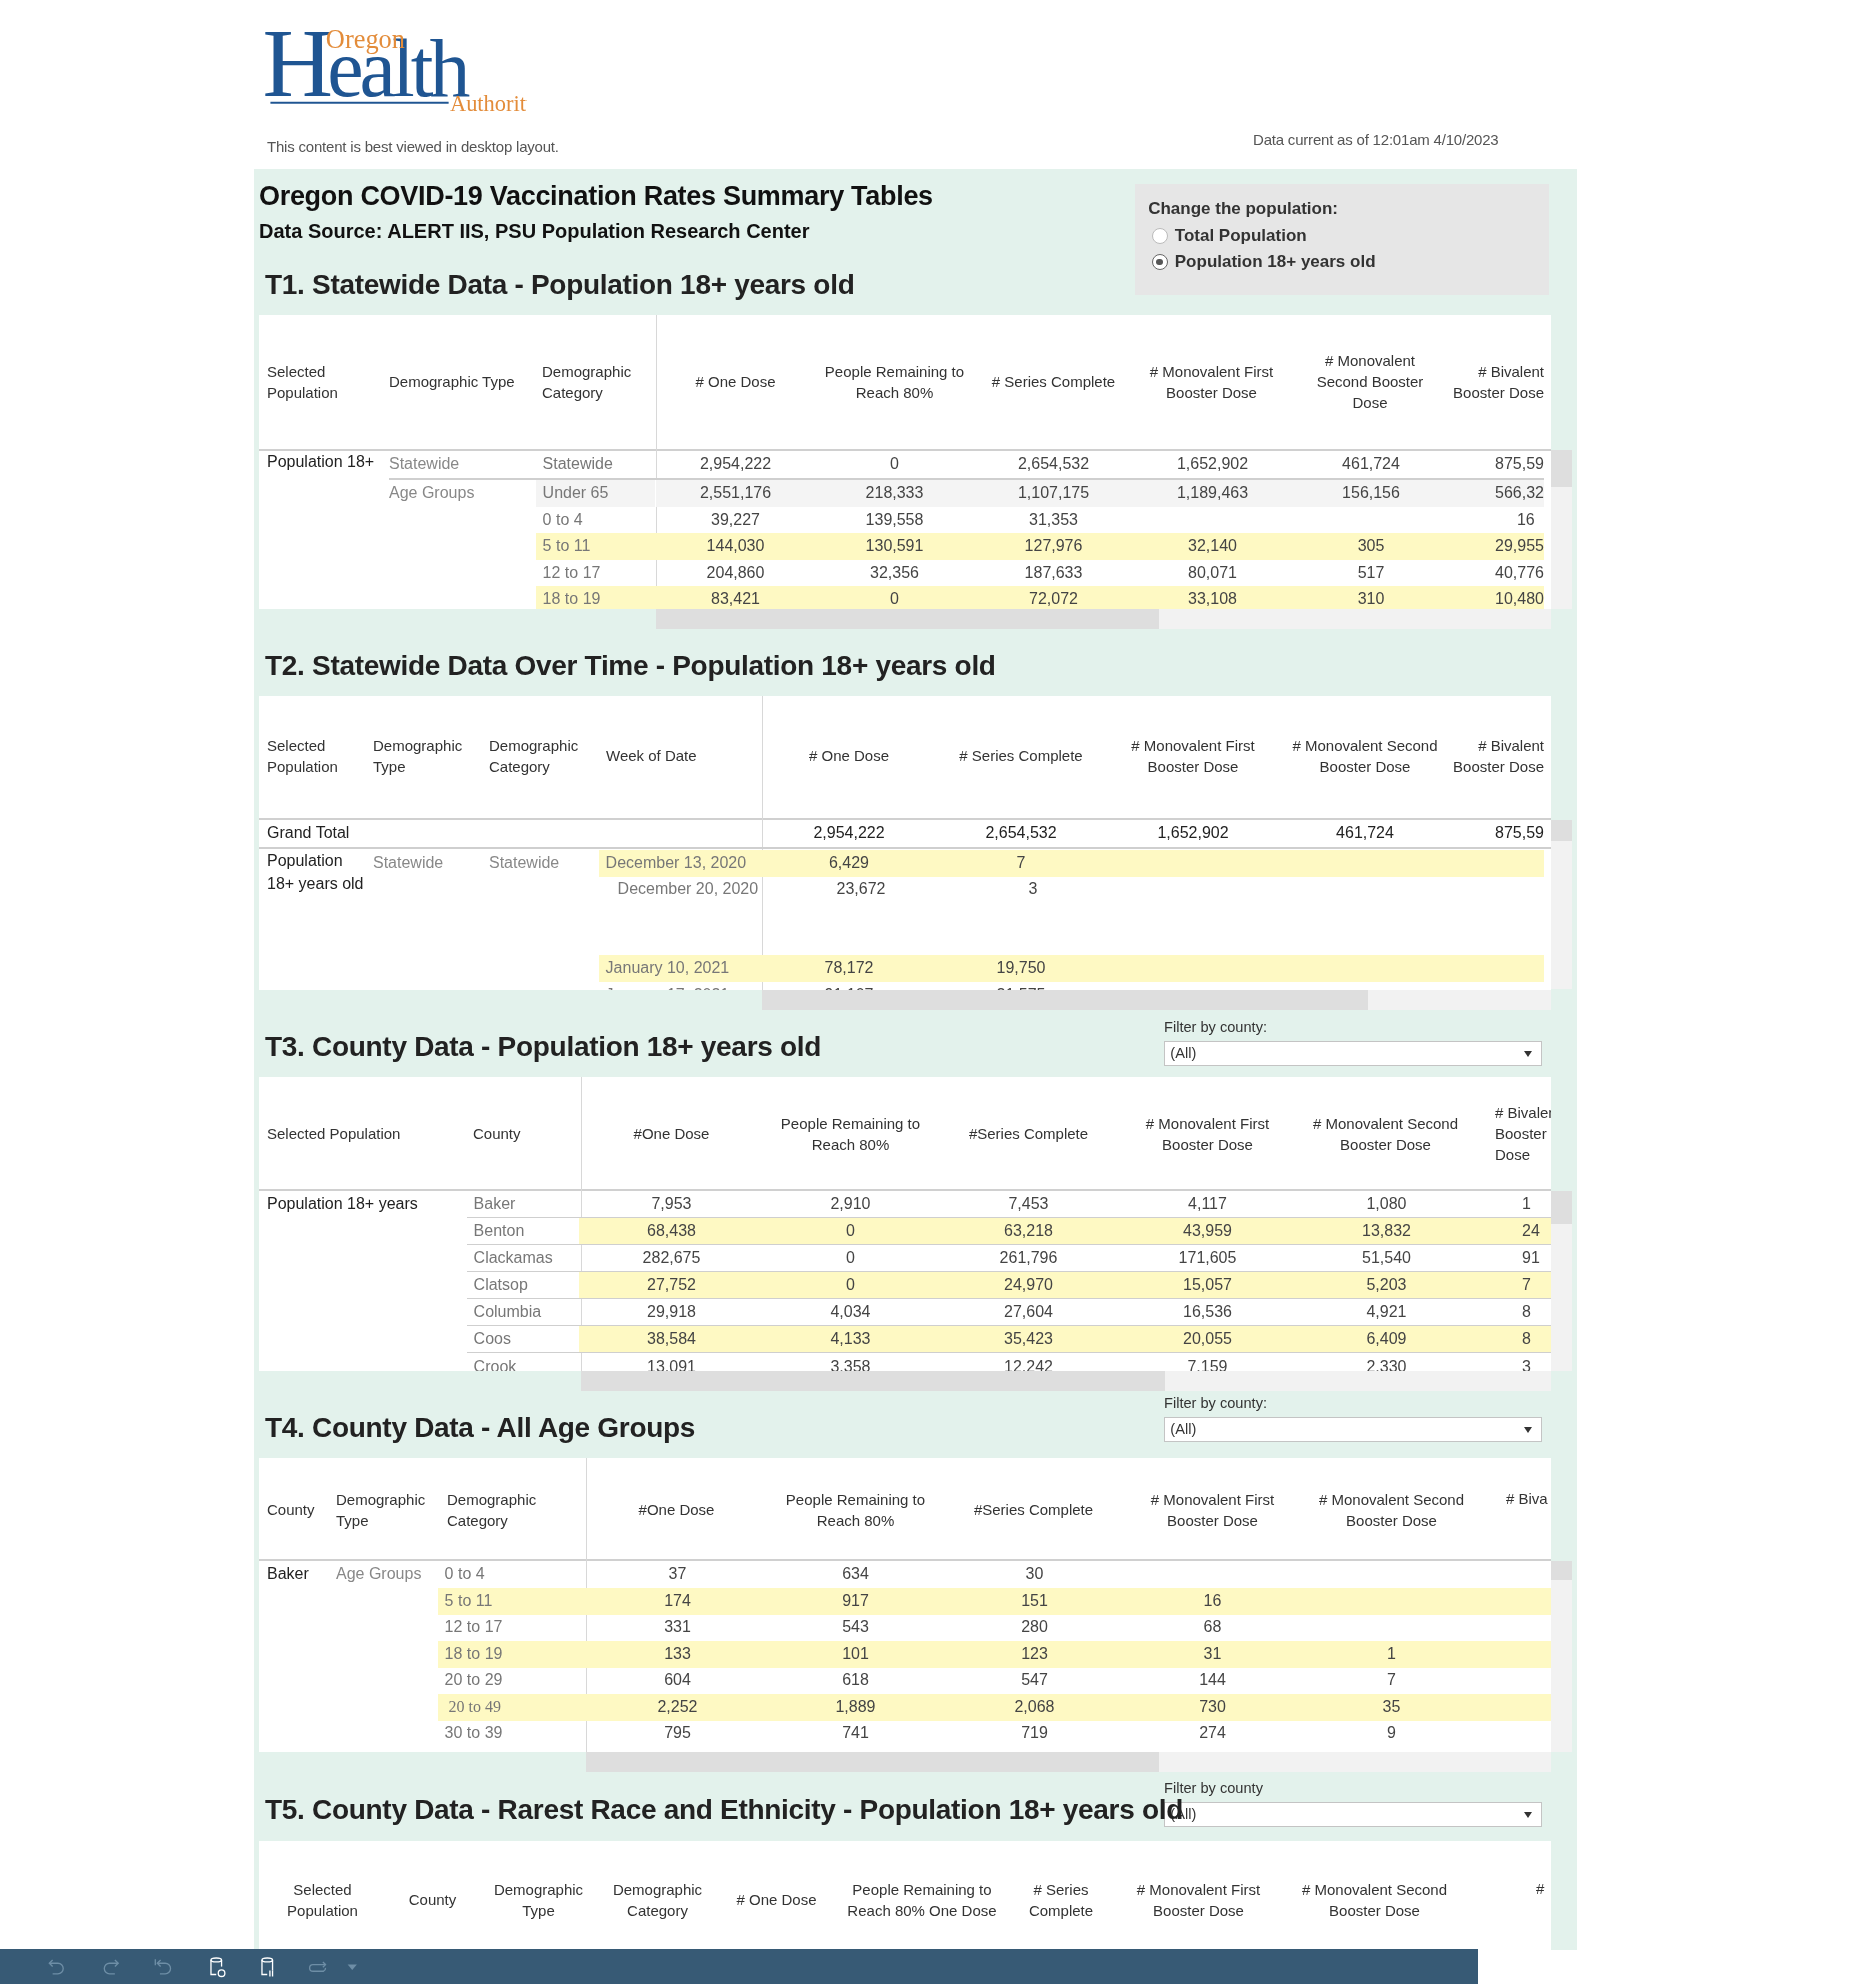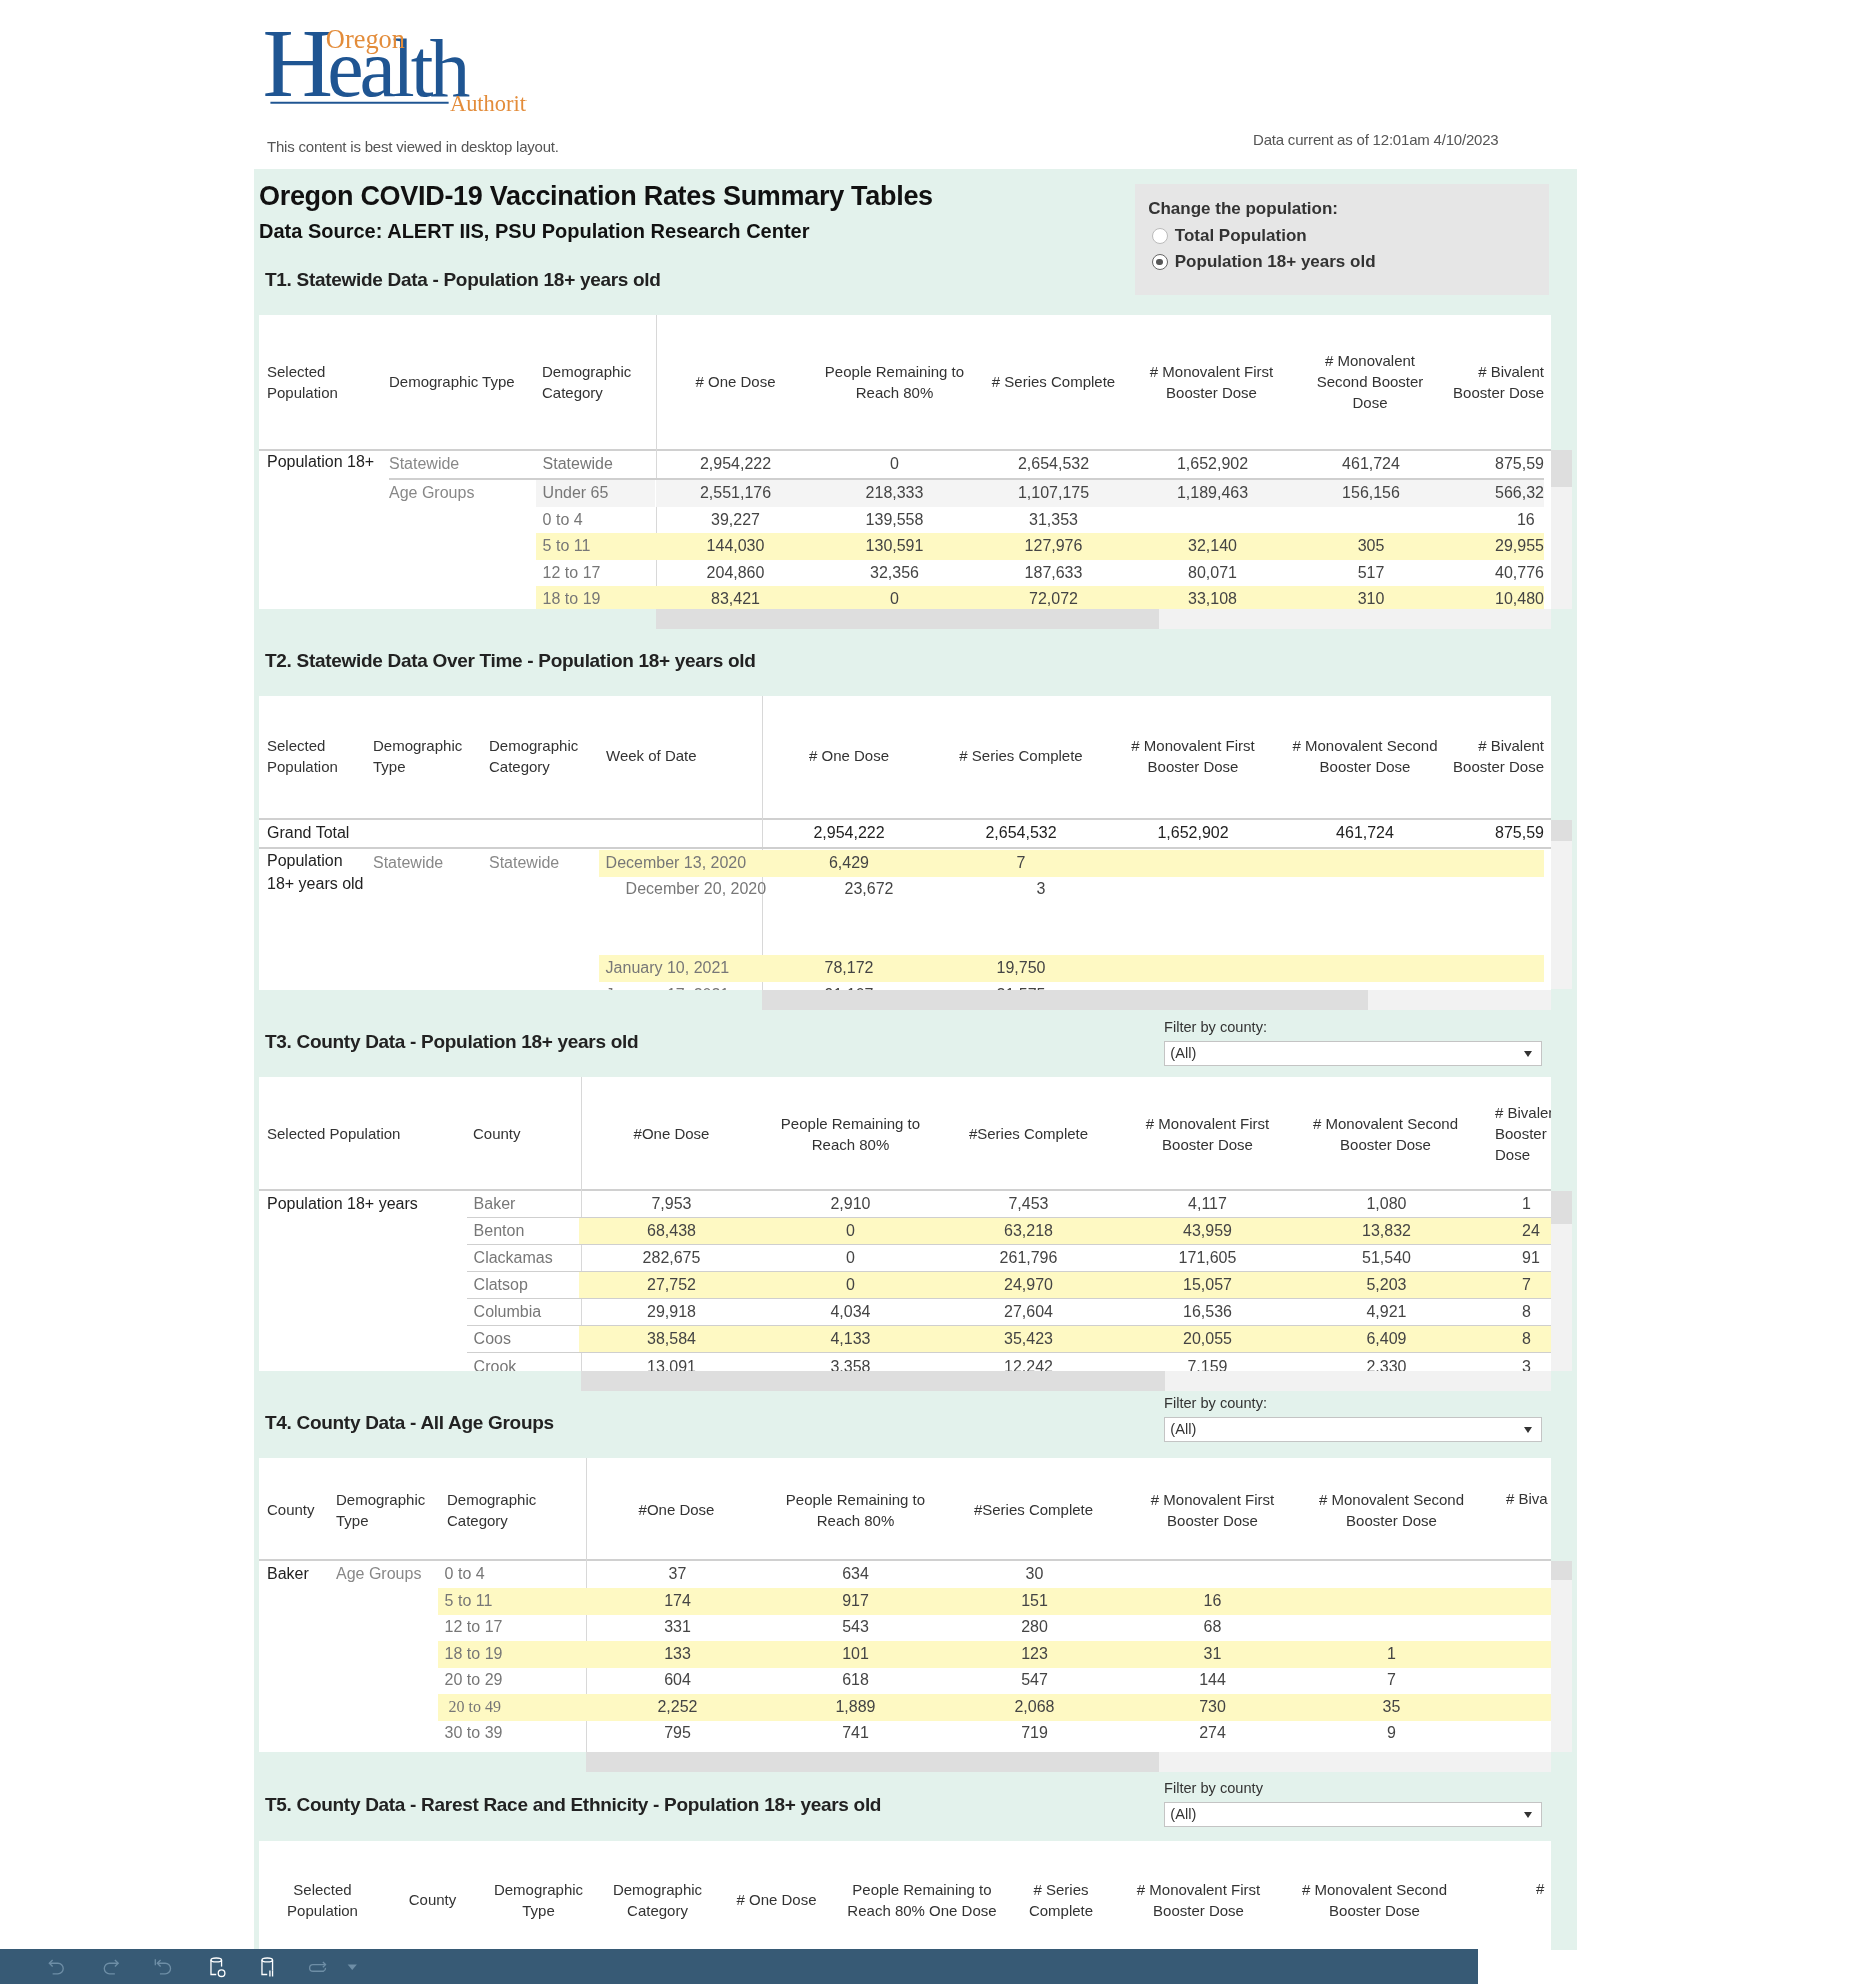--- a/index.html
+++ b/index.html
@@ -15,21 +15,21 @@
   .main-title { position: absolute; left: 259px; top: 181px; font-size: 27px; font-weight: bold; color: #111; letter-spacing: -0.3px; }
   .main-sub { position: absolute; left: 259px; top: 220px; font-size: 20px; font-weight: bold; color: #111; }
 
   .pop-box { position: absolute; left: 1135px; top: 184px; width: 414px; height: 111px; background: #e6e6e6; padding: 14.6px 13.2px; }
   .pop-title { font-size: 17px; font-weight: bold; color: #333; margin-bottom: 4px; }
   .radio-row { display: flex; align-items: center; font-size: 17px; font-weight: bold; color: #333; height: 26.5px; cursor: pointer; }
   .radio { width: 16px; height: 16px; border-radius: 50%; border: 1.3px solid #bbb; background: #fff; margin: 0 6.6px 0 4px; position: relative; }
   .radio.on { border-color: #666; }
   .radio.on::after { content: ""; position: absolute; left: 3.3px; top: 3.3px; width: 6.6px; height: 6.6px; border-radius: 50%; background: #555; }
 
-  .sec-title { position: absolute; left: 265px; font-size: 19px; font-weight: bold; color: #222; letter-spacing: -0.3px; }
+  .sec-title { position: absolute; left: 265px; font-size: 28px; font-weight: bold; color: #222; letter-spacing: -0.3px; }
 
   .tbl { position: absolute; left: 259px; width: 1292px; background: #fff; overflow: hidden; }
   .tbl .hdr { position: absolute; left: 0; top: 0; right: 0; border-bottom: 2px solid #d0d0d0; }
   .tbl .hc { position: absolute; font-size: 15px; color: #333; line-height: 21px; display: flex; align-items: center; }
   .tbl .hc.c { justify-content: center; text-align: center; }
   .tbl .hc.r { justify-content: flex-end; text-align: right; }
   .tbl .vdiv { position: absolute; top: 0; width: 1.3px; background: #d8d8d8; }
   .row { position: absolute; height: 26.5px; font-size: 16px; line-height: 26.5px; }
   .row.alt { background: #fef9c3; }
   .cell { position: absolute; top: 0; height: 26.5px; white-space: nowrap; overflow: hidden; }
@@ -199,21 +199,21 @@
 
   <div class="cell" style="left:8px; top:154px; width:99px; height:73px; white-space:normal; line-height:22.5px; font-size:16px; color:#222;">Population 18+ years old</div>
   <div class="cell dim" style="left:114px; top:154px; width:106px; height:26.5px; line-height:26.5px; font-size:16px;">Statewide</div>
   <div class="cell dim" style="left:230px; top:154px; width:106px; height:26.5px; line-height:26.5px; font-size:16px;">Statewide</div>
 
   <div class="row alt" style="left:340px; top:154px; width:945px;">
     <div class="cell cat" style="left:0; width:159px;">December 13, 2020</div>
     <div class="cell num" style="left:164px; width:172px;">6,429</div>
     <div class="cell num" style="left:336px; width:172px;">7</div>
   </div>
-  <div class="row" style="left:360px; top:180px; width:945px;">
+  <div class="row" style="left:352px; top:180px; width:945px;">
     <div class="cell cat" style="left:0; width:159px;">December 20, 2020</div>
     <div class="cell num" style="left:164px; width:172px;">23,672</div>
     <div class="cell num" style="left:336px; width:172px;">3</div>
   </div>
   <div class="row alt" style="left:340px; top:259px; width:945px;">
     <div class="cell cat" style="left:0; width:159px;">January 10, 2021</div>
     <div class="cell num" style="left:164px; width:172px;">78,172</div>
     <div class="cell num" style="left:336px; width:172px;">19,750</div>
   </div>
   <div class="row" style="left:340px; top:286px; width:945px;">

